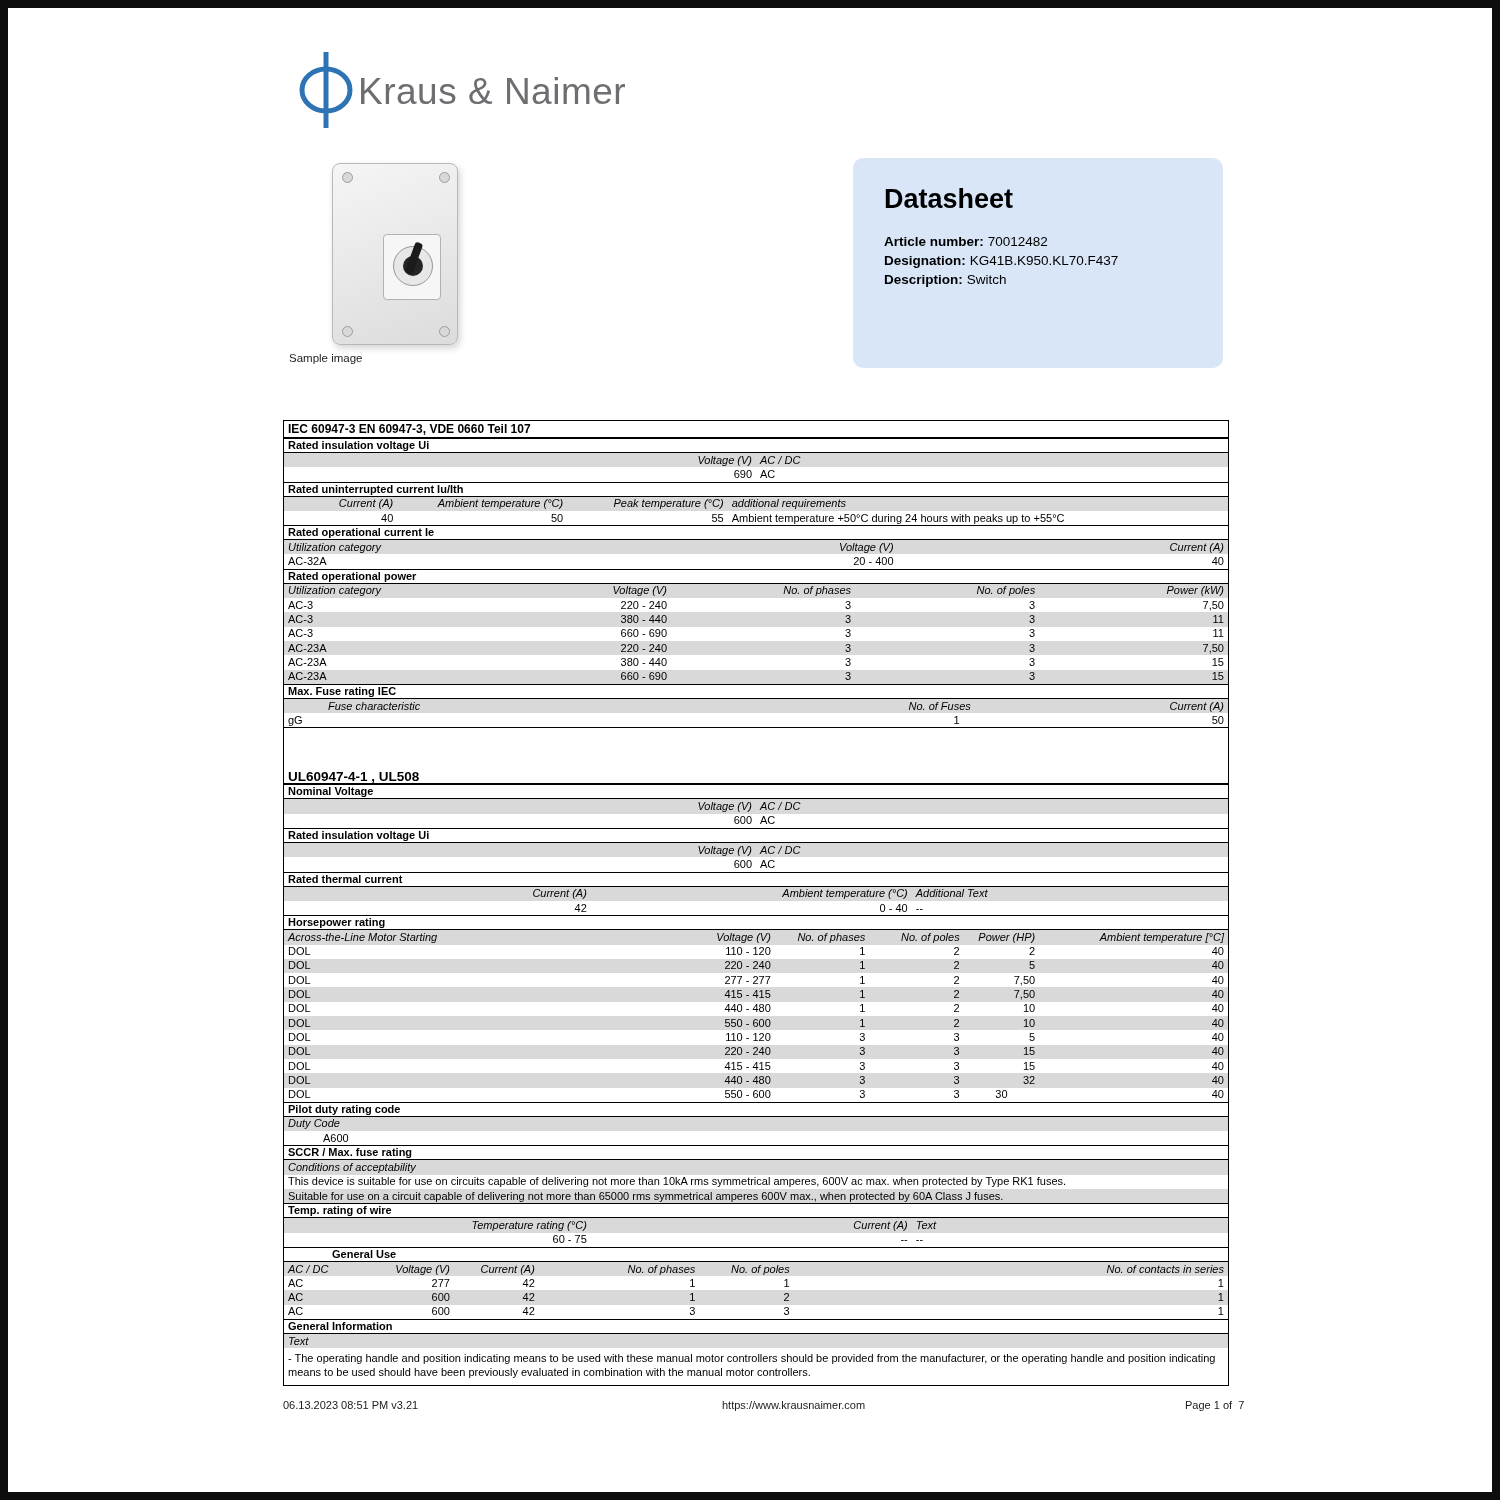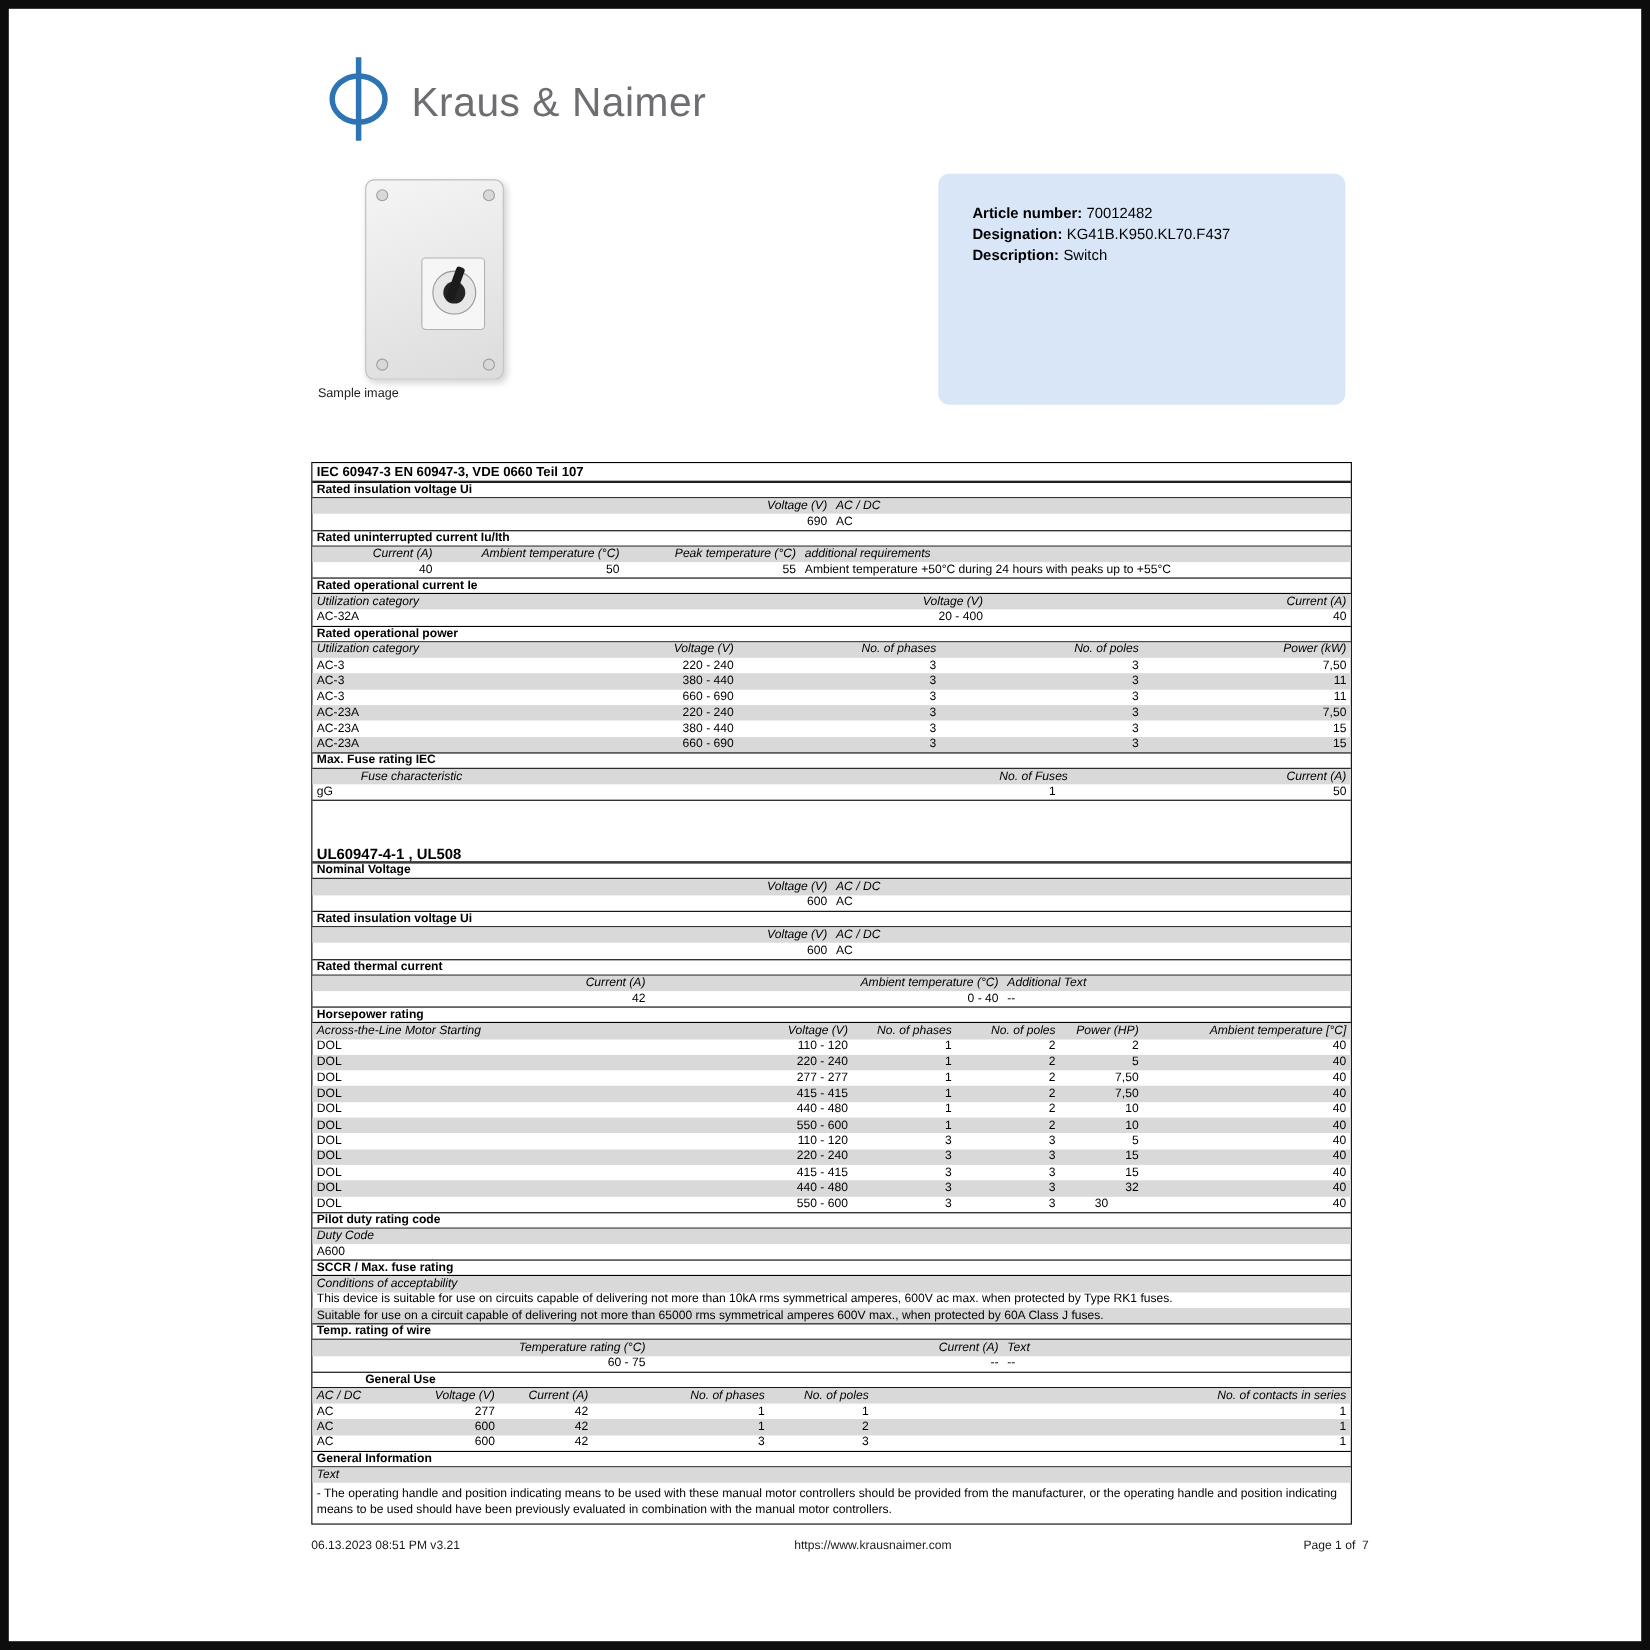--- a/index.html
+++ b/index.html
@@ -12,21 +12,21 @@
     overflow: hidden;
   }
   .page {
     position: absolute; left: 8px; top: 8px;
     width: 1484px; height: 1484px;
     background: #ffffff;
   }
   
   .logo {
     position: absolute; left: 296px; top: 50px;
-    display: flex; align-items: center; gap: 18px;
+    display: flex; align-items: center; gap: 2px;
   }
   .phi { color: var(--logo-blue, #2e74b5); display: block; }
   .brand {
     font-size: 37px; color: var(--brand-gray, #6d6e71);
     letter-spacing: 0.5px; font-weight: 400;
   }
   
   .product {
     position: absolute; left: 332px; top: 163px;
     width: 126px; height: 182px;
@@ -112,20 +112,21 @@
   <div class="plate">
     <div class="knob-ring">
       <div class="knob"></div>
       <div class="handle"></div>
     </div>
   </div>
 </div>
 <div class="caption">Sample image</div>
 
 <div class="panel">
+  <div class="panel-title">Datasheet</div>
   <div class="field">
     <b>Article number:</b><span>70012482</span>
   </div>
   <div class="field">
     <b>Designation:</b><span>KG41B.K950.KL70.F437</span>
   </div>
   <div class="field">
     <b>Description:</b><span>Switch</span>
   </div>
 </div>
@@ -375,21 +376,21 @@
       <div class="tcell a-r" style="width: 8%; text-align: center;">30</div>
       <div class="tcell a-r" style="width: 20%;">40</div>
     </div>
     <div class="trow k-bold">
       <div class="tcell a-l" style="width: 100%;">Pilot duty rating code</div>
     </div>
     <div class="trow k-head">
       <div class="tcell a-l" style="width: 100%;">Duty Code</div>
     </div>
     <div class="trow k-data">
-      <div class="tcell a-l" style="width: 100%;">A600</div>
+      <div class="tcell a-l" style="width: 100%; margin-left: 35px;">A600</div>
     </div>
     <div class="trow k-bold">
       <div class="tcell a-l" style="width: 100%;">SCCR / Max. fuse rating</div>
     </div>
     <div class="trow k-head">
       <div class="tcell a-l" style="width: 100%;">Conditions of acceptability</div>
     </div>
     <div class="trow k-data">
       <div class="tcell a-l" style="width: 100%;">This device is suitable for use on circuits capable of delivering not more than 10kA rms symmetrical amperes, 600V ac max. when protected by Type RK1 fuses.</div>
     </div>

